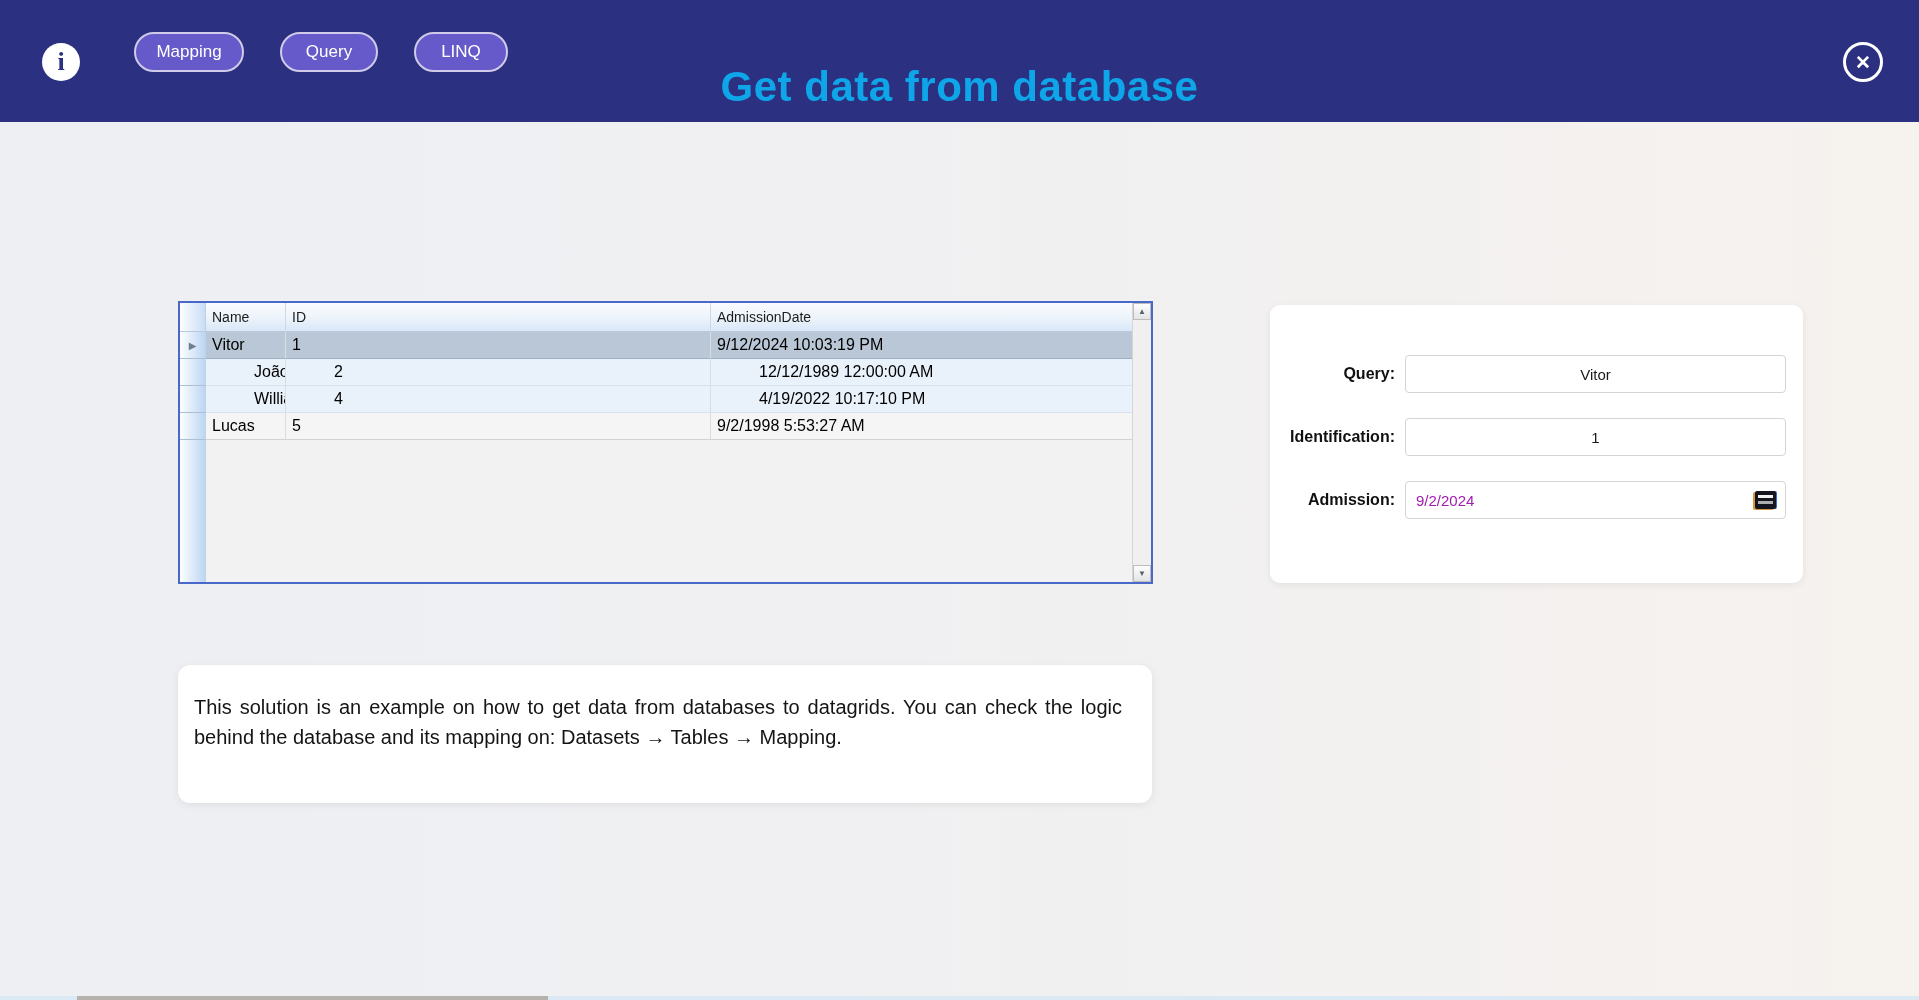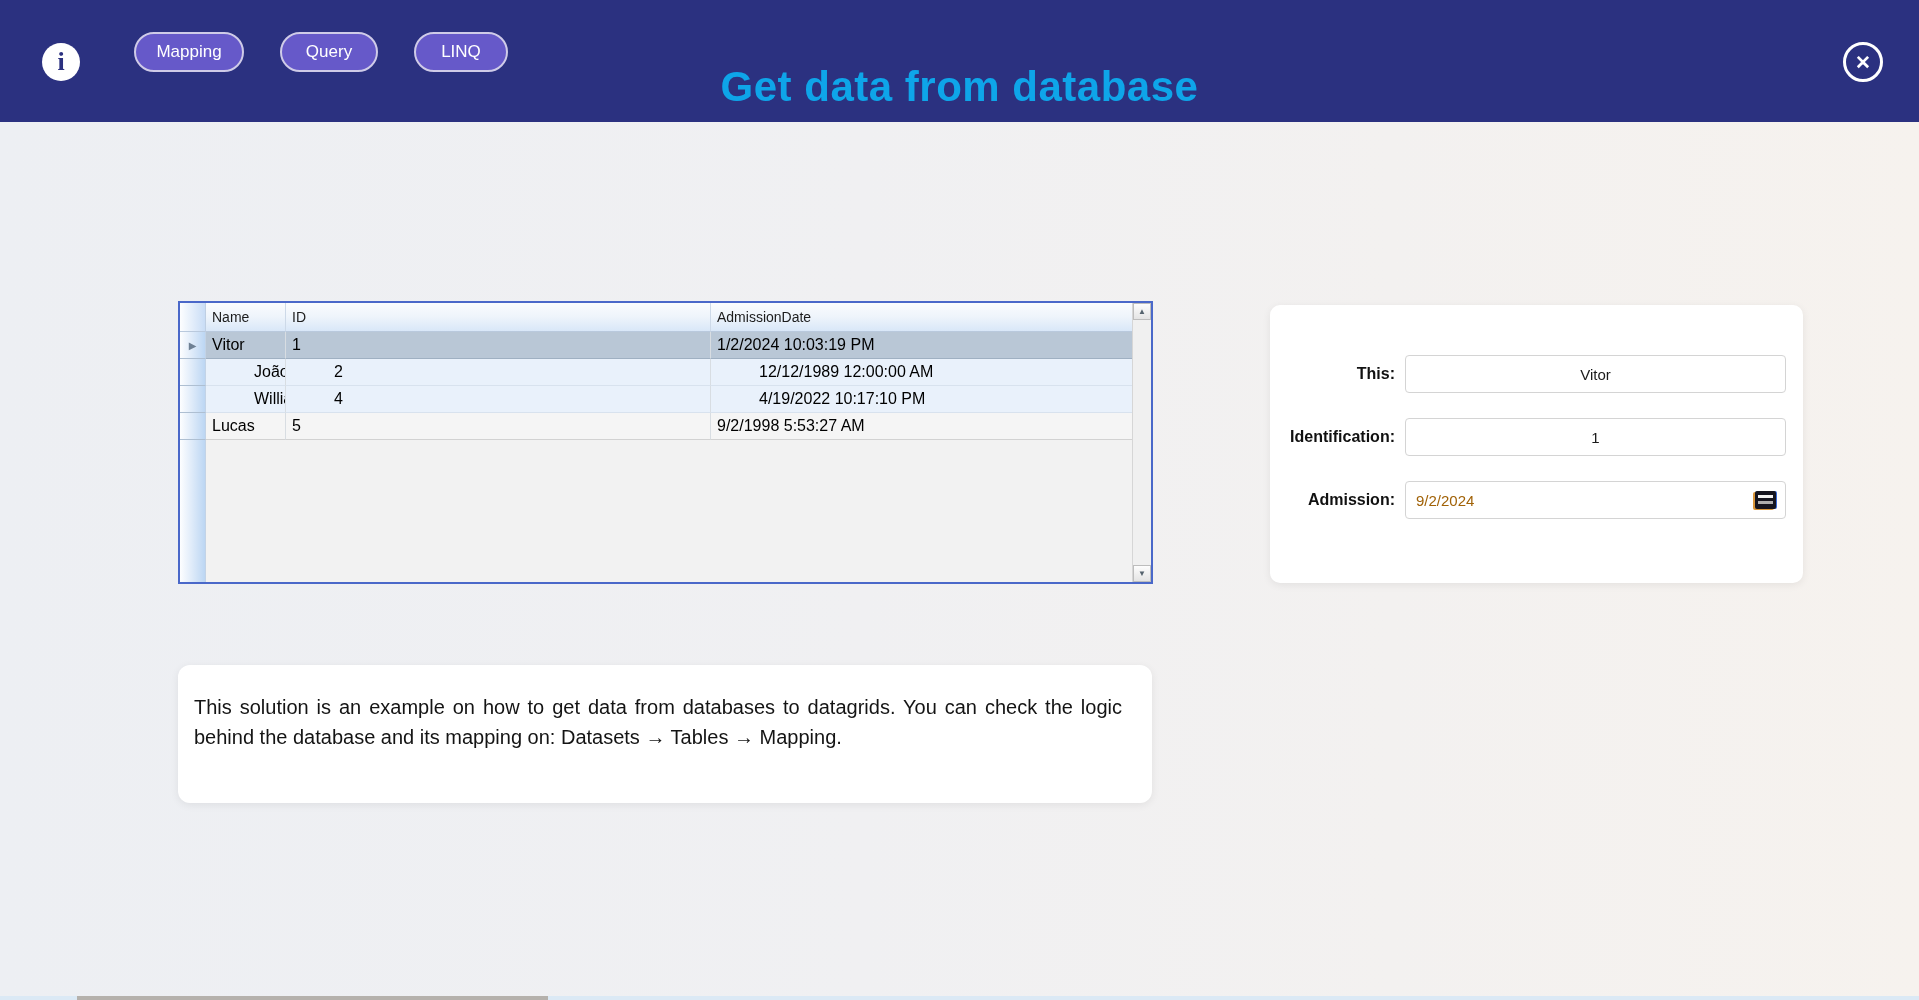--- a/index.html
+++ b/index.html
@@ -111,21 +111,21 @@
   .vp-label { flex:0 0 125px; text-align:right; font-weight:bold; font-size:16px; color:#111111; }
   .vp-input {
     flex:1; height:38px; margin-left:10px;
     border:1px solid #d4d4d4; border-radius:4px;
     font-size:15px; color:#1a1a1a; text-align:center; outline:none;
     font-family:"Liberation Sans", sans-serif; background:#ffffff;
   }
   .vp-date-wrap { flex:1; position:relative; margin-left:10px; height:38px; }
   .vp-date {
     width:100%; height:38px; border:1px solid #d4d4d4; border-radius:4px;
-    font-size:15px; color:#a16207; text-align:left; padding-left:10px;
+    font-size:15px; color:#a21caf; text-align:left; padding-left:10px;
     outline:none; font-family:"Liberation Sans", sans-serif; background:#ffffff;
   }
   .cal-icon {
     position:absolute; right:10px; top:10px; width:21px; height:18px;
     background:#15151f; border-radius:2px; cursor:pointer;
     box-shadow:-2px 1px 0 0 #d9963a, 1px 0 0 0 #3a6bd6;
   }
   .cal-icon::before {
     content:""; position:absolute; left:3px; right:3px; top:4px; height:3px;
     background:#f2f2f2; box-shadow:0 6px 0 #aeaeae;
@@ -176,21 +176,21 @@
       <div class="dg-hcell col-id">ID</div>
       <div class="dg-hcell col-adm" style="margin-right:19px;">AdmissionDate</div>
     </div>
 
     <div class="dg-row selected" style="margin-right:19px;">
       <div class="dg-rh">
           <span>▶</span>
         </div>
       <div class="dg-cell col-name">Vitor</div>
       <div class="dg-cell col-id">1</div>
-      <div class="dg-cell col-adm">1/2/2024 10:03:19 PM</div>
+      <div class="dg-cell col-adm">9/12/2024 10:03:19 PM</div>
     </div>
 
     <div class="dg-row alt" style="margin-right:19px;">
       <div class="dg-rh"></div>
       <div class="dg-cell col-name">João</div>
       <div class="dg-cell col-id">2</div>
       <div class="dg-cell col-adm">12/12/1989 12:00:00 AM</div>
     </div>
 
 
@@ -216,21 +216,21 @@
       <div class="dg-sbtn">
           <span>▼</span>
         </div>
     </div>
   </div>
 </div>
 
 <div class="card values-panel">
 
   <div class="vp-row first">
-    <div class="vp-label">This:</div>
+    <div class="vp-label">Query:</div>
     <input class="vp-input" type="text" value="Vitor" style="">
   </div>
 
   <div class="vp-row">
     <div class="vp-label">Identification:</div>
     <input class="vp-input" type="text" value="1" style="">
   </div>
 
   <div class="vp-row">
     <div class="vp-label">Admission:</div>

